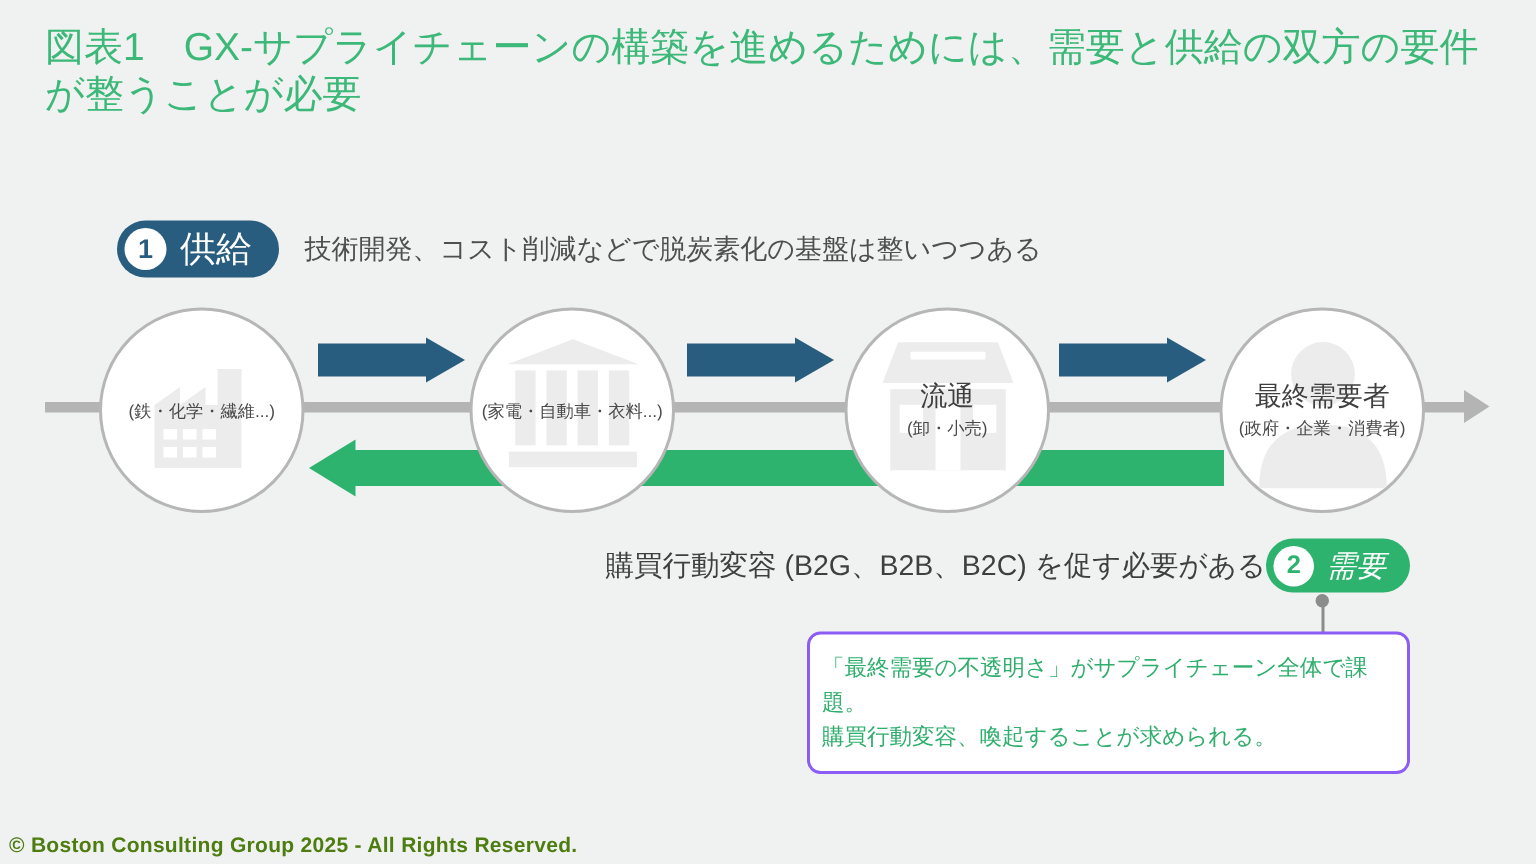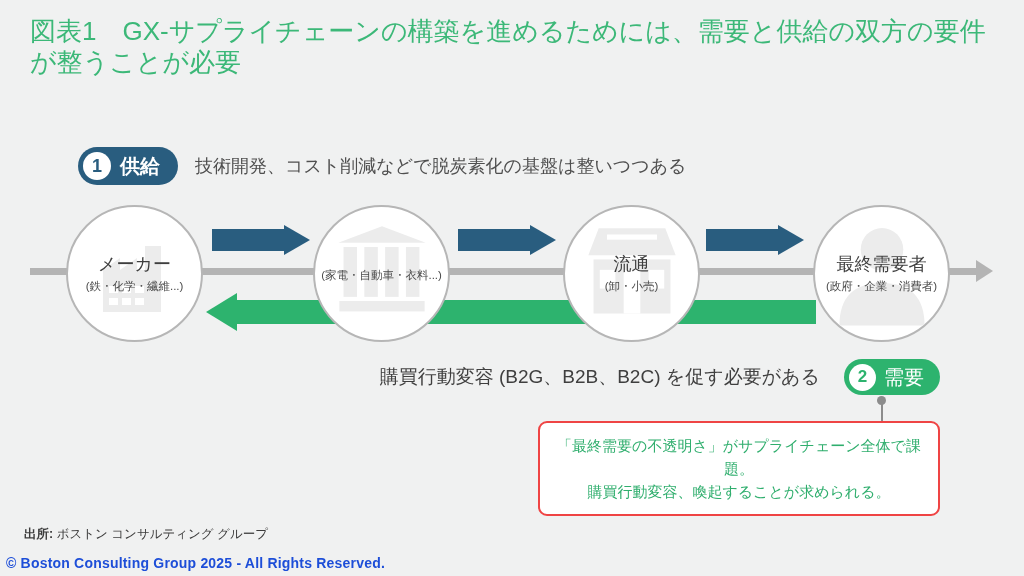--- a/index.html
+++ b/index.html
@@ -13,21 +13,21 @@
 
   
   .pill { display:flex; align-items:center; border-radius:20px; }
   .pill .num { background:#fff; border-radius:50%; display:flex; align-items:center;
                justify-content:center; font-weight:bold; }
   .pill .plabel { color:#fff; }
 
   .supply-row { position:absolute; left:78px; top:147px; display:flex; align-items:center; gap:17px; }
   .supply-pill { height:38px; background:#295d7f; padding:0 18px 0 5px; gap:9px; }
   .supply-pill .num { width:28px; height:28px; color:#295d7f; font-size:18px; }
-  .supply-pill .plabel { font-size:20px;font-weight:bold; }
+  .supply-pill .plabel { font-size:24px; }
   .supply-desc { font-size:18px; color:#4f4f4f; }
 
   
   .hline { position:absolute; left:30px; top:268px; width:948px; height:7px; background:#b4b4b4; }
   .hline-head { position:absolute; left:976px; top:260px; width:0; height:0;
                 border-left:17px solid #b4b4b4; border-top:11px solid transparent;
                 border-bottom:11px solid transparent; }
 
   
   .green-body { position:absolute; left:236px; top:300px; width:580px; height:24px; background:#2db36e; }
@@ -45,39 +45,39 @@
   .circle { position:absolute; top:205px; width:137px; height:137px; background:#fff;
             border:2.5px solid #b6b6b6; border-radius:50%; overflow:hidden;
             display:flex; flex-direction:column; align-items:center; justify-content:center; }
   .circle .icon { position:absolute; inset:0; display:flex; align-items:center;
                   justify-content:center; z-index:0; }
   .circle .txt { position:relative; z-index:2; text-align:center; color:#3f3f3f; }
   .nlabel { font-size:18px; line-height:22px; }
   .nsub   { font-size:11.5px; line-height:15px; margin-top:4px; color:#4a4a4a; white-space:nowrap; }
 
   
-  .demand-row { position:absolute; right:84px; top:359px; display:flex; align-items:center; gap:24px; }
+  .demand-row { position:absolute; right:84px; top:359px; display:flex; align-items:center; gap:0; }
   .demand-text { font-size:19px; color:#3f3f3f; }
   .demand-pill { height:36px; background:#2db36e; padding:0 16px 0 5px; gap:8px; }
   .demand-pill .num { width:27px; height:27px; color:#2db36e; font-size:17px; }
-  .demand-pill .plabel { font-size:20px; }
+  .demand-pill .plabel { font-size:20px;font-style:italic; }
 
   
   .conn-dot  { position:absolute; left:877px; top:396px; width:9px; height:9px;
                border-radius:50%; background:#8c8c8c; }
   .conn-line { position:absolute; left:880.5px; top:400px; width:2.5px; height:22px; background:#8c8c8c; }
   .callout { position:absolute; left:538px; top:421px; width:402px; background:#fff;
-             border:2px solid #ef4444; border-radius:9px; padding:11px 8px;
-             text-align:center; color:#2fae6d; font-size:15px; line-height:23px; }
+             border:2px solid #8b5cf6; border-radius:9px; padding:11px 8px;
+             color:#2fae6d; font-size:15px; line-height:23px; }
 
   
   .source { position:absolute; left:24px; top:526px; font-size:12.5px; color:#3c3c3c; }
   .source .slabel { font-weight:bold; }
   .copyright { position:absolute; left:6px; top:555px; font-size:14px; font-weight:bold;
-               color:#1d4ed8; letter-spacing:0.2px; }
+               color:#4d7c0f; letter-spacing:0.2px; }
 
   svg .g { fill:#ececec; }
   svg .w { fill:#ffffff; }
 </style>
 </head>
 <body>
 
 <div class="slide">
 
   <div class="title">図表1　GX-サプライチェーンの構築を進めるためには、需要と供給の双方の要件が整うことが必要</div>
@@ -109,21 +109,20 @@
         <path class="g" d="M18 88 V46 l17-12 v12 l17-12 v12 h8 V22 h16 v66 z"></path>
         <rect class="w" x="24" y="62" width="9" height="7"></rect>
         <rect class="w" x="37" y="62" width="9" height="7"></rect>
         <rect class="w" x="50" y="62" width="9" height="7"></rect>
         <rect class="w" x="24" y="74" width="9" height="7"></rect>
         <rect class="w" x="37" y="74" width="9" height="7"></rect>
         <rect class="w" x="50" y="74" width="9" height="7"></rect>
       </svg>
     </div>
     <div class="txt">
-      <div class="nlabel">メーカー</div>
       <div class="nsub">(鉄・化学・繊維...)</div>
     </div>
   </div>
 
   <div class="circle" style="left:313px">
     <div class="icon">
       <svg width="104" height="110" viewBox="0 0 100 100">
         <polygon class="g" points="50,4 92,20 8,20"></polygon>
         <rect class="g" x="13" y="24" width="13" height="48"></rect>
         <rect class="g" x="33" y="24" width="13" height="48"></rect>
@@ -179,19 +178,15 @@
   </div>
 
   <div class="conn-dot"></div>
   <div class="conn-line"></div>
 
   <div class="callout">
     <div>「最終需要の不透明さ」がサプライチェーン全体で課題。</div>
     <div>購買行動変容、喚起することが求められる。</div>
   </div>
 
-  <div class="source">
-    <span class="slabel">出所:</span>
-    <span>ボストン コンサルティング グループ</span>
-  </div>
   <div class="copyright">© Boston Consulting Group 2025 - All Rights Reserved.</div>
 
 </div>
 
 </body></html>

